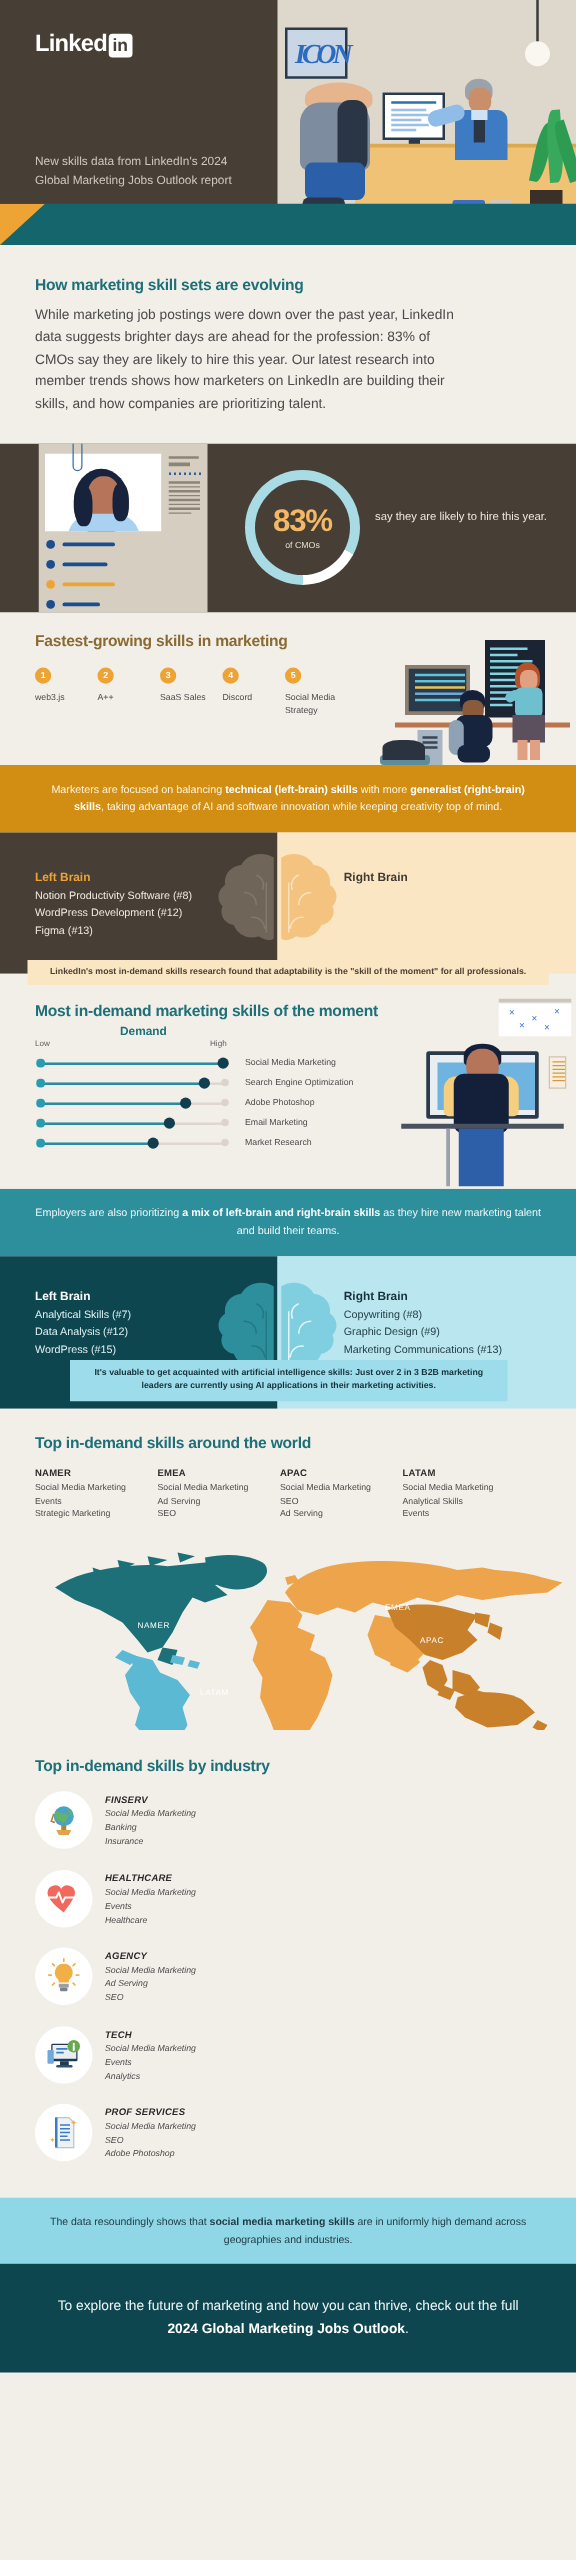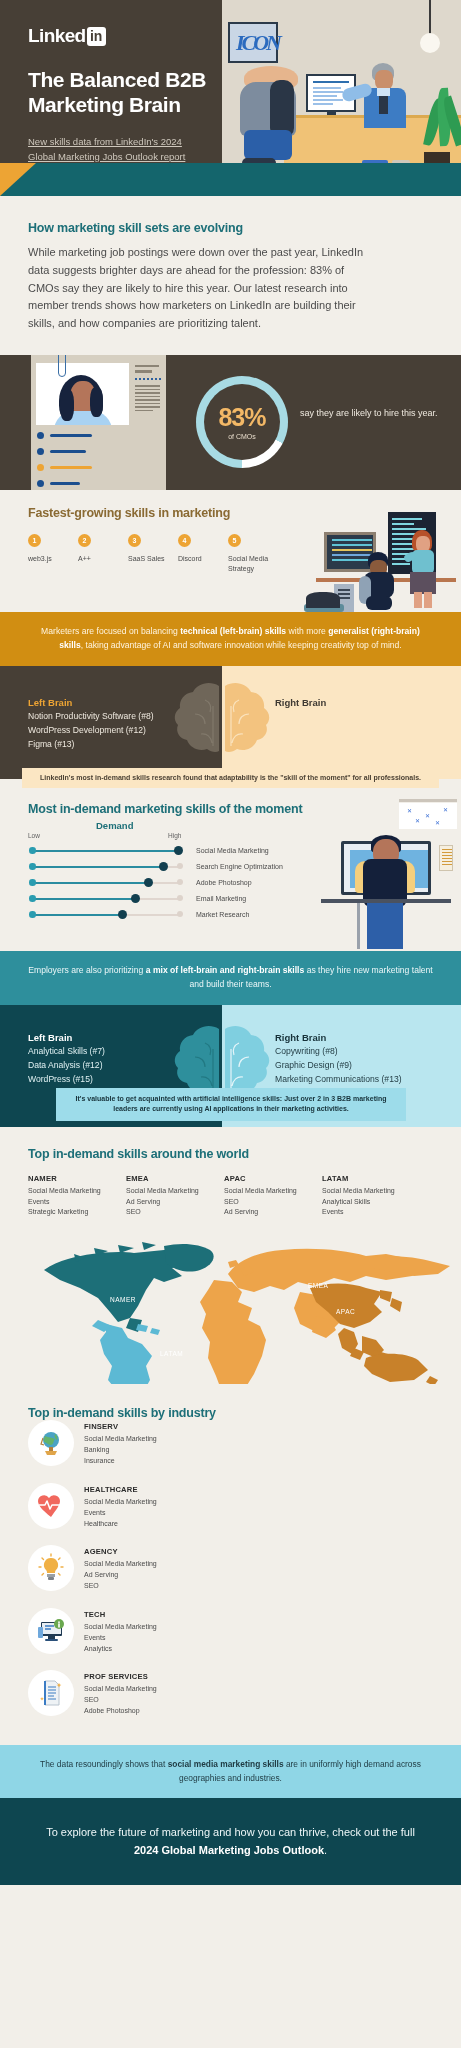--- a/index.html
+++ b/index.html
@@ -13,21 +13,21 @@
 
   
   .hero{position:relative;height:196px;background:#ded8cc;overflow:hidden;}
   .hero-left{position:absolute;left:0;top:0;width:222px;height:196px;background:#473f36;z-index:3;}
   .logo{position:absolute;left:28px;top:25px;display:flex;align-items:center;z-index:4;}
   .logo-text{color:#fff;font-size:19px;font-weight:700;letter-spacing:-.6px;}
   .logo-in{display:inline-flex;align-items:center;justify-content:center;background:#fff;color:#473f36;
       font-size:14px;font-weight:700;width:19px;height:19px;border-radius:3px;margin-left:1px;line-height:1;}
   .hero-title{position:absolute;left:28px;top:68px;width:180px;color:#fff;font-size:21px;font-weight:700;
       line-height:1.18;letter-spacing:-.4px;z-index:4;}
-  .hero-sub{position:absolute;left:28px;top:135px;width:180px;color:#cfc8bd;font-size:9.5px;line-height:1.55;z-index:4;text-decoration:underline;}
+  .hero-sub{position:absolute;left:28px;top:123px;width:180px;color:#cfc8bd;font-size:9.5px;line-height:1.55;z-index:4;}
 
   .hero-art{position:absolute;left:222px;top:0;width:239px;height:196px;background:#ded8cc;z-index:2;}
   .frame{position:absolute;left:6px;top:22px;width:50px;height:41px;background:#c9d6e5;border:2px solid #2b3a4a;}
   .frame i{position:absolute;color:#2c6bbf;font-weight:700;font-size:22px;left:6px;top:6px;font-family:"Liberation Serif",serif;letter-spacing:-3px;}
   .lamp-cord{position:absolute;left:207px;top:0;width:1.5px;height:35px;background:#3a3a3a;}
   .lamp{position:absolute;left:198px;top:33px;width:20px;height:20px;border-radius:50%;background:#faf7f0;}
   .desk{position:absolute;left:62px;top:118px;width:177px;height:46px;background:#f0c276;}
   .desk-top{position:absolute;left:58px;top:115px;width:181px;height:6px;background:#dca94f;}
   .monitor{position:absolute;left:84px;top:74px;width:50px;height:38px;background:#fff;border:2px solid #2b3a4a;}
   .monitor .ln{position:absolute;left:5px;height:2px;background:#9bc0e8;}
@@ -164,21 +164,21 @@
   .s-world{padding:20px 28px 0 28px;position:relative;}
   .regions{display:flex;margin-top:13px;}
   .reg{width:98px;}
   .reg h4{font-size:7.6px;color:#2b2b2b;font-weight:700;letter-spacing:.2px;margin-bottom:3px;}
   .reg div{font-size:7px;color:#4b4b4b;line-height:1.55;}
   .map{position:relative;margin:14px 0 0 -14px;width:461px;height:152px;}
   .map-lbl{position:absolute;color:#fff;font-size:6.5px;letter-spacing:.5px;}
 
   
   .s-ind{padding:22px 28px 12px 28px;}
-  .ind-grid{display:flex;flex-wrap:wrap;}
+  .ind-grid{display:flex;flex-wrap:wrap;margin-top:13px;font-style:italic;}
   .ind{width:203px;display:flex;margin-bottom:16px;}
   .ind-ic{width:46px;height:46px;border-radius:50%;background:#fff;flex:0 0 46px;
       display:flex;align-items:center;justify-content:center;margin-right:10px;position:relative;}
   .ind h4{font-size:7.6px;color:#2b2b2b;font-weight:700;letter-spacing:.2px;margin-bottom:3px;margin-top:2px;}
   .ind div.sk{font-size:7px;color:#4b4b4b;line-height:1.55;}
 
   
   .band-lightblue{background:#8fd6e6;color:#1f3a42;text-align:center;padding:13px 34px;font-size:8.4px;line-height:1.62;}
   .band-lightblue b{font-weight:700;}
   .band-dark{background:#0e4650;color:#eef7f8;text-align:center;padding:26px 34px;font-size:11px;line-height:1.6;}
@@ -232,21 +232,20 @@
       <div style="position:absolute;left:140px;top:160px;width:26px;height:7px;background:#3a6fc4;border-radius:2px;"></div>
       <div style="position:absolute;left:140px;top:164px;width:26px;height:8px;background:#2a3646;border-radius:2px;"></div>
       <div style="position:absolute;left:170px;top:160px;width:18px;height:8px;background:#cfc8bb;border-radius:2px;"></div>
     </div>
 
     <div class="hero-left"></div>
     <div class="logo">
       <span class="logo-text">Linked</span>
       <span class="logo-in">in</span>
     </div>
-    <div class="hero-title">The Balanced B2B Marketing Brain</div>
     <div class="hero-sub">New skills data from LinkedIn's 2024 Global Marketing Jobs Outlook report</div>
     <div class="hero-band"></div>
     <div class="hero-band-tri"></div>
   </div>
 
   <div class="sec lightbg s-evolve">
     <div class="h-teal">How marketing skill sets are evolving</div>
     <p class="body-txt">While marketing job postings were down over the past year, LinkedIn data suggests brighter days are ahead for the profession: 83% of CMOs say they are likely to hire this year. Our latest research into member trends shows how marketers on LinkedIn are building their skills, and how companies are prioritizing talent.</p>
   </div>
 

